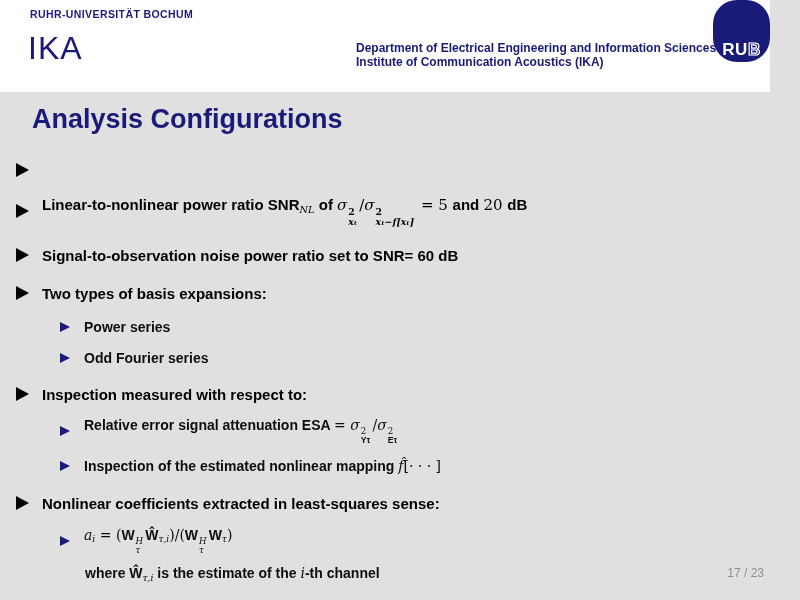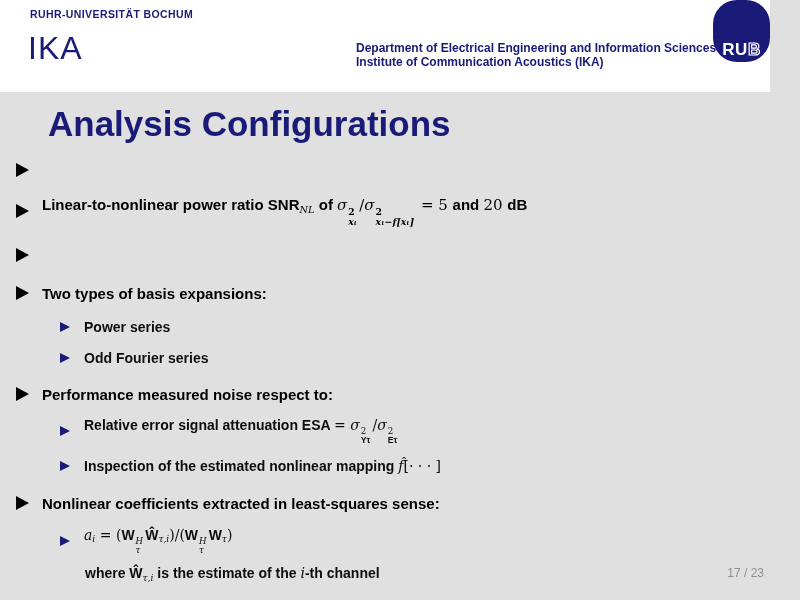--- a/index.html
+++ b/index.html
@@ -20,21 +20,21 @@
   .ika{position:absolute;left:28px;top:30px;font-size:32px;font-weight:normal;
        color:var(--navy);letter-spacing:1px;}
   .dept{position:absolute;left:356px;top:41px;font-size:12px;font-weight:bold;
         color:var(--navy);line-height:1.2;}
   .rub-box{position:absolute;right:0;top:0;width:57px;height:62px;background:var(--navy);
         display:flex;align-items:flex-end;justify-content:center;border-radius:24px;}
   .rub-text{color:#fff;font-weight:bold;font-size:17px;letter-spacing:0.5px;
         margin-bottom:4px;line-height:1;}
   .rub-b{color:transparent;-webkit-text-stroke:1.2px #fff;}
   
-  .title{position:absolute;left:32px;top:104px;font-size:35px;font-weight:bold;color:var(--navy);margin-left:16px;}
+  .title{position:absolute;left:32px;top:104px;font-size:27px;font-weight:bold;color:var(--navy);}
   .row{position:absolute;left:0;width:790px;height:24px;display:flex;align-items:center;
        white-space:nowrap;font-size:15px;}
   .row.l1{padding-left:16px;gap:13px;font-weight:bold;}
   .row.l2{padding-left:60px;gap:14px;font-size:14px;color:#0d0d0d;}
   .row.l2m{height:30px;}
   .row.cont{padding-left:85px;font-size:14px;color:#0d0d0d;}
   .tri1{width:0;height:0;border-left:13px solid #000;
         border-top:7.5px solid transparent;border-bottom:7.5px solid transparent;flex:0 0 auto;}
   .tri2{width:0;height:0;border-left:10px solid var(--navy);
         border-top:5.5px solid transparent;border-bottom:5.5px solid transparent;flex:0 0 auto;}
@@ -83,40 +83,41 @@
           <span class="st-sup ">2</span>
           <span class="st-sub ">xₜ</span>
         </span><span class="mr">/</span><span class="mi">σ</span><span class="stack">
           <span class="st-sup ">2</span>
           <span class="st-sub ">xₜ−f[xₜ]</span>
         </span><span class="mr"> = 5 </span><span class="b">and </span><span class="mr">20 </span><span class="b">dB</span></span>
   </div>
 
   <div class="row l1" style="top:243px">
     <span class="tri1"></span>
+    <span class="txt"><span class="b">Signal-to-observation noise power ratio set to SNR= 60 dB</span></span>
   </div>
 
   <div class="row l1" style="top:281px">
     <span class="tri1"></span>
     <span class="txt"><span class="b">Two types of basis expansions:</span></span>
   </div>
 
   <div class="row l2" style="top:315px">
     <span class="tri2"></span>
     <span class="txt"><span class="n">Power series</span></span>
   </div>
 
   <div class="row l2" style="top:346px">
     <span class="tri2"></span>
     <span class="txt"><span class="n">Odd Fourier series</span></span>
   </div>
 
   <div class="row l1" style="top:382px">
     <span class="tri1"></span>
-    <span class="txt"><span class="b">Performance measured noise respect to:</span></span>
+    <span class="txt"><span class="b">Inspection measured with respect to:</span></span>
   </div>
 
   <div class="row l2 l2m" style="top:416px">
     <span class="tri2"></span>
     <span class="txt"><span class="n">Relative error signal attenuation ESA </span><span class="mr">= </span><span class="mi">σ</span><span class="stack">
           <span class="st-sup ">2</span>
           <span class="st-sub bsf">Yτ</span>
         </span><span class="mr">/</span><span class="mi">σ</span><span class="stack">
           <span class="st-sup ">2</span>
           <span class="st-sub bsf">Eτ</span>

